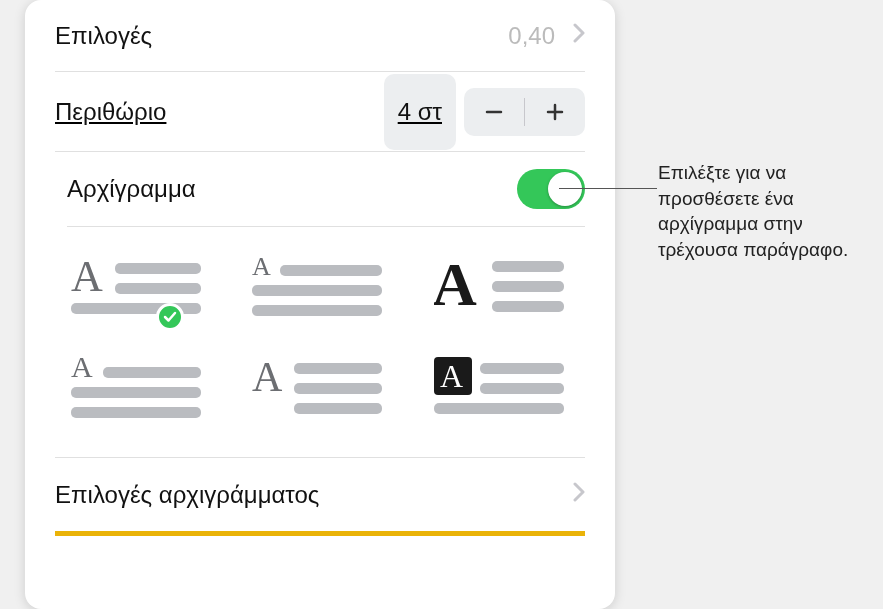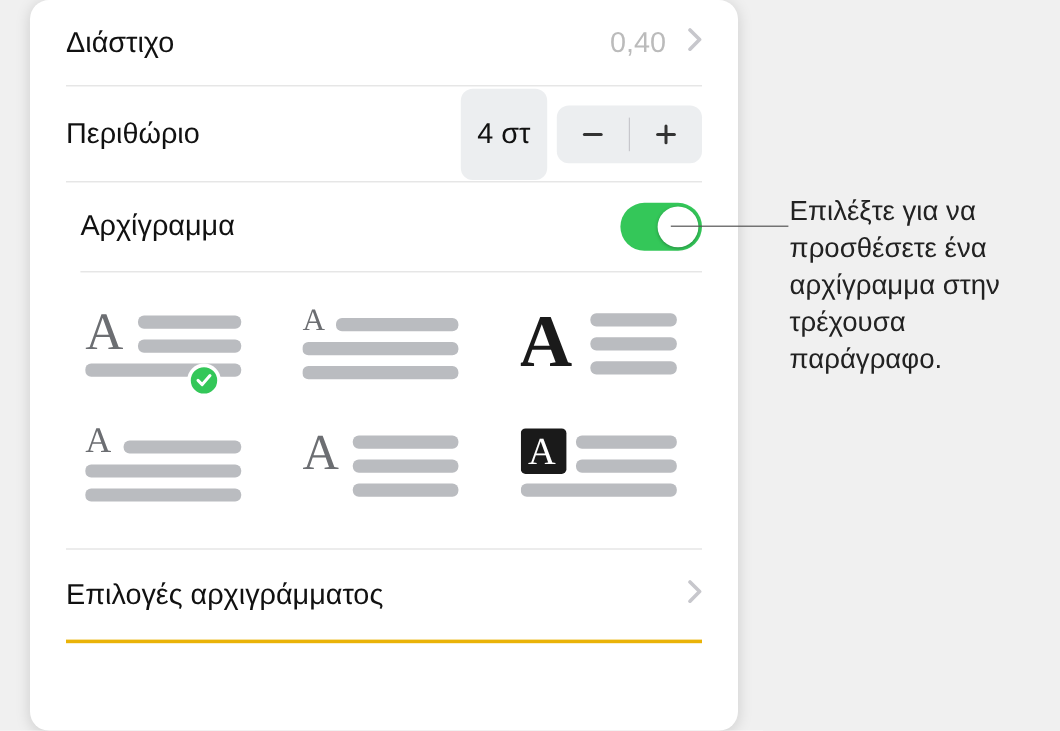--- a/index.html
+++ b/index.html
@@ -21,21 +21,21 @@
       box-shadow: 0 2px 12px rgba(0,0,0,0.15);
       padding: 0 30px;
     }
     .row {
       display: flex;
       align-items: center;
       justify-content: space-between;
       border-bottom: 1px solid #e0e0e0;
     }
     .row-1 { height: 72px; }
-    .row-2 { height: 80px; }
+    .row-2 { height: 80px; text-decoration: underline; }
     .row-3 { height: 75px; margin-left: 12px; }
     .label {
       font-size: 24px;
       color: #111;
       font-weight: 400;
     }
     .right-group {
       display: flex;
       align-items: center;
       gap: 8px;
@@ -129,47 +129,47 @@
       display: flex;
       align-items: center;
       justify-content: center;
     }
     .checkmark svg { width: 14px; height: 14px; }
     .options-row {
       display: flex;
       align-items: center;
       justify-content: space-between;
       height: 78px;
-      border-bottom: 3px solid #eab308;
+      border-bottom: 5px solid #eab308;
     }
     .callout {
       position: absolute;
       left: 658px;
       top: 160px;
       width: 210px;
-      font-size: 23px;
+      font-size: 19px;
       line-height: 1.35;
       color: #222;
     }
     .callout-line {
       position: absolute;
       left: 559px;
       top: 188px;
       width: 98px;
       height: 1px;
       background: #555;
     }
   </style>
 </head>
 <body>
 
 <div class="panel">
 
   <div class="row row-1">
-    <span class="label">Διάστιχο</span>
+    <span class="label">Επιλογές</span>
     <div class="right-group">
       <span class="val-text">0,40</span>
       <span class="chevron">
         <svg width="12" height="20" viewBox="0 0 12 20">
             <path d="M2 2 L10 10 L2 18" stroke="#c7c7cc" stroke-width="3" fill="none" stroke-linecap="round" stroke-linejoin="round"></path>
           </svg>
       </span>
     </div>
   </div>
 

